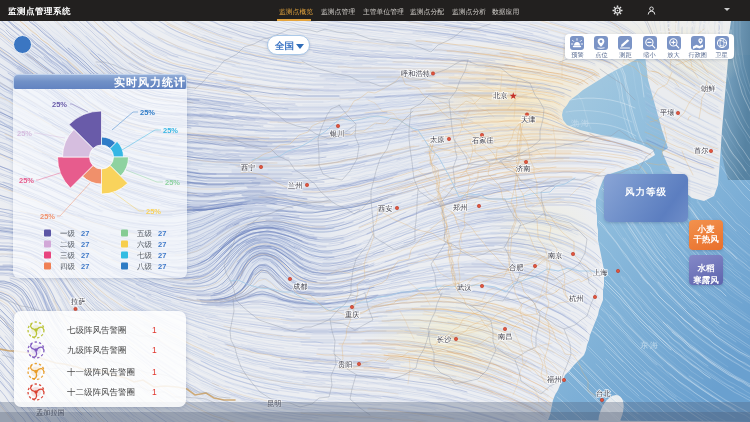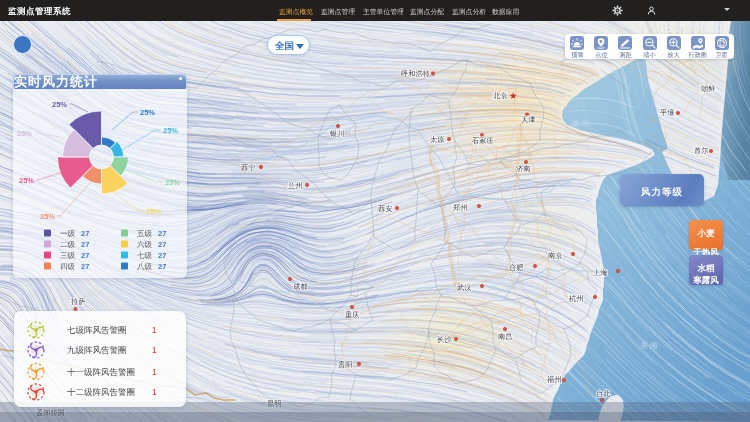--- a/index.html
+++ b/index.html
@@ -23,28 +23,28 @@
 #region span{position:absolute;left:7px;top:4px;font-size:9.5px;font-weight:bold;color:#3b74c4}
 #region .tri{position:absolute;left:28px;top:8px;width:0;height:0;border-left:4px solid transparent;border-right:4px solid transparent;border-top:5px solid #2f6cb8}
 
 #toolbar{position:absolute;left:565px;top:33.5px;width:169px;height:25.5px;background:#fff;border-radius:4px;box-shadow:0 1px 3px rgba(60,80,120,.25);z-index:30;display:flex;justify-content:space-evenly;align-items:flex-start;padding-top:2px}
 .tool{display:flex;flex-direction:column;align-items:center;width:24px}
 .tico{width:14px;height:14px;border-radius:3px;background:#7b94c6;display:flex;align-items:center;justify-content:center}
 .tlab{font-size:6.5px;color:#55688e;margin-top:1px;white-space:nowrap;transform:scale(0.95)}
 
 #stats{position:absolute;left:13px;top:74px;width:174px;height:204px;background:rgba(250,252,255,0.68);border-radius:6px;z-index:20;box-shadow:0 1px 4px rgba(80,100,140,.2)}
 #statshead{position:absolute;left:0;top:0;width:174px;height:15px;border-radius:5px 5px 2px 2px;background:linear-gradient(180deg,#93add8 0%,#7191c7 45%,#6283c1 100%);border:1px solid #c0d2ec;border-bottom:none}
-#statshead span{display:block;text-align:left;font-size:13px;font-weight:bold;color:#fff;line-height:14px;letter-spacing:1px}
+#statshead span{display:block;text-align:right;font-size:11px;font-weight:bold;color:#fff;line-height:14px;letter-spacing:1px}
 #statshead i{position:absolute;right:4px;top:2px;width:3px;height:3px;border-radius:50%;background:#fff;opacity:.9}
 
 #alerts{position:absolute;left:14px;top:311px;width:172px;height:96px;background:rgba(255,255,255,0.85);border-radius:7px;z-index:20;box-shadow:0 1px 4px rgba(80,100,140,.25)}
 
 .rbtn{position:absolute;z-index:20;color:#fff;font-weight:bold;text-align:center;border-radius:5px;box-shadow:0 1px 3px rgba(50,70,110,.3)}
-#windlv{left:620px;top:174px;width:84px;height:32px;background:linear-gradient(125deg,#8aa5d6 0%,#7090ca 40%,#5c7ec0 75%,#6f8ec9 100%);font-size:9.5px;line-height:36px;letter-spacing:1px}
-#wheat{left:689px;top:220px;width:34px;height:30px;background:linear-gradient(160deg,#f2924e 0%,#e96f2b 100%);font-size:8.5px;line-height:19px;padding-top:3.5px;border-radius:4px}
+#windlv{left:604px;top:174px;width:84px;height:48px;background:linear-gradient(125deg,#8aa5d6 0%,#7090ca 40%,#5c7ec0 75%,#6f8ec9 100%);font-size:9.5px;line-height:36px;letter-spacing:1px}
+#wheat{left:689px;top:220px;width:34px;height:30px;background:linear-gradient(160deg,#f2924e 0%,#e96f2b 100%);font-size:8.5px;line-height:10px;padding-top:3.5px;border-radius:4px}
 #rice{left:689px;top:255px;width:34px;height:30px;background:linear-gradient(160deg,#8589c8 0%,#5d64ad 100%);font-size:8.5px;line-height:11.5px;padding-top:8px;border-radius:4px}
 </style></head>
 <body>
 <div id="stage">
 <svg width="750" height="422" viewBox="0 0 750 422" style="position:absolute;left:0;top:0">
 <style>.cl{font:7.2px "Liberation Sans",sans-serif;fill:#3e3e49;paint-order:stroke;stroke:#ffffff;stroke-width:1.6px;stroke-opacity:0.8}
 .sl{font:8px "Liberation Sans",sans-serif;fill:#c3dbec;letter-spacing:2px;opacity:.95}
 .bd{stroke:#949caa;stroke-opacity:.6;stroke-width:.7}
 .rd{stroke:#dfb273;stroke-opacity:.55;stroke-width:.6}
 .rd2{stroke:#e2b87c;stroke-opacity:.5;stroke-width:.5}

